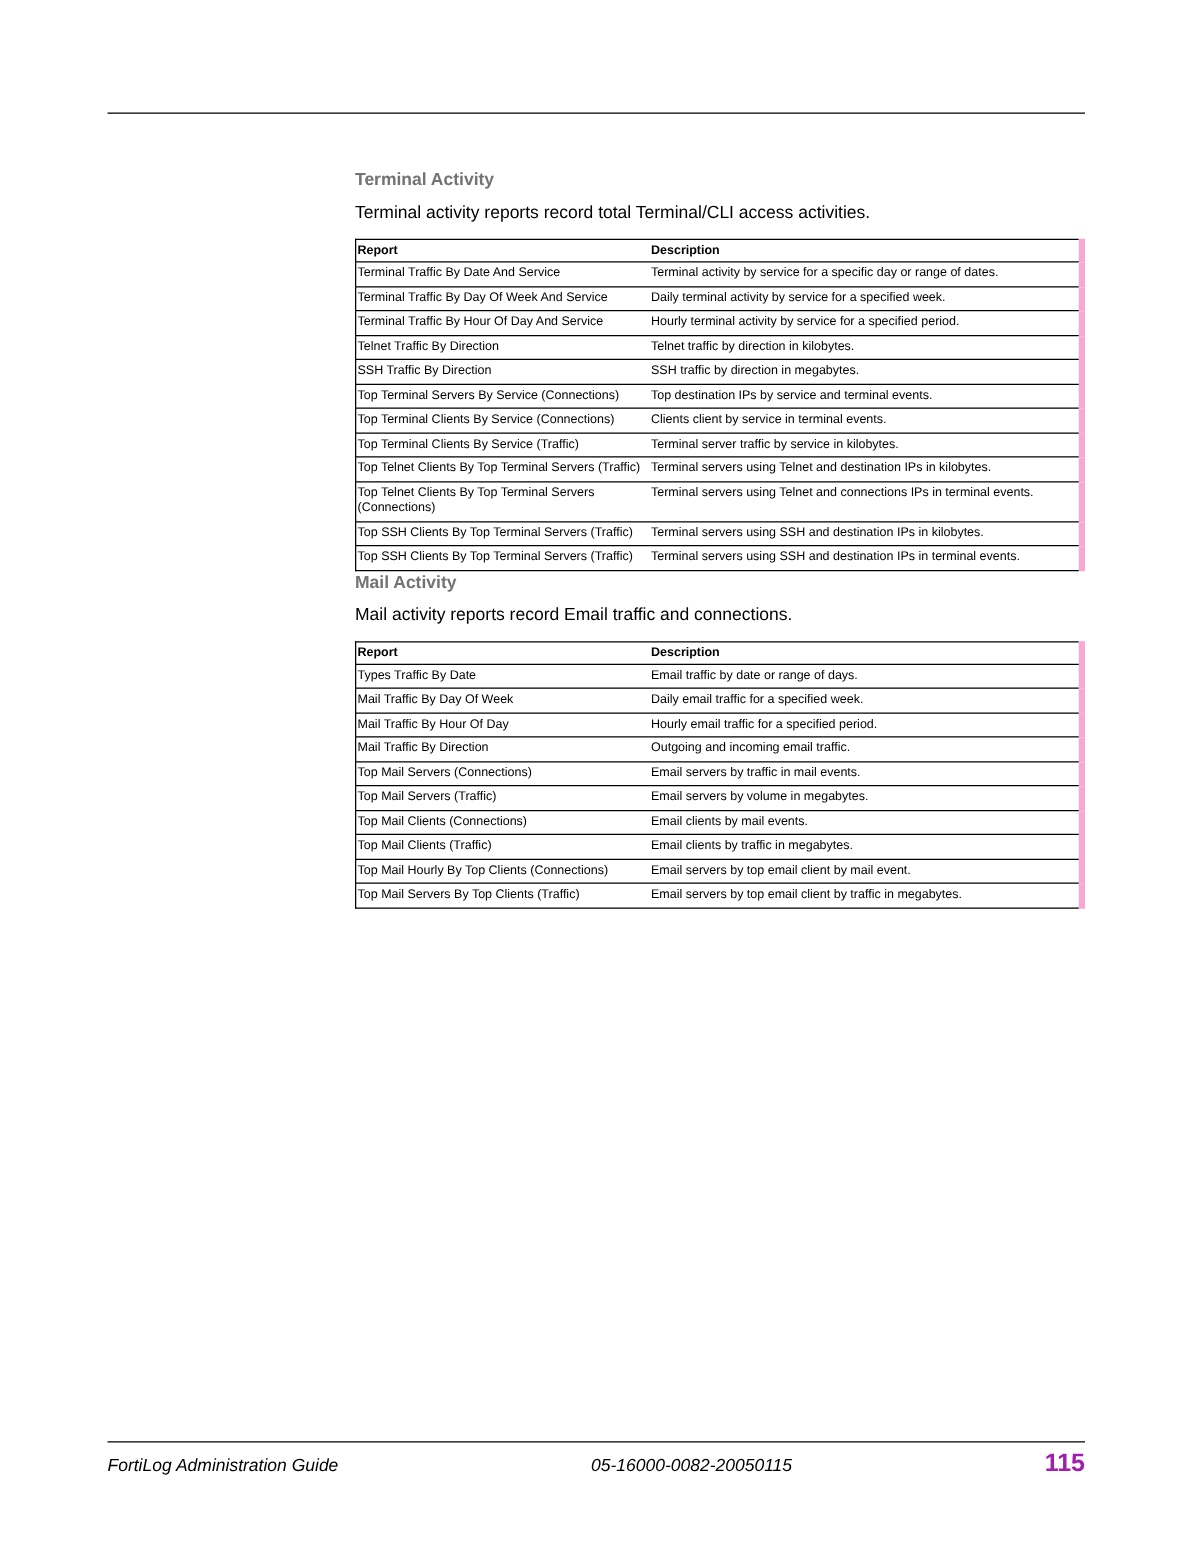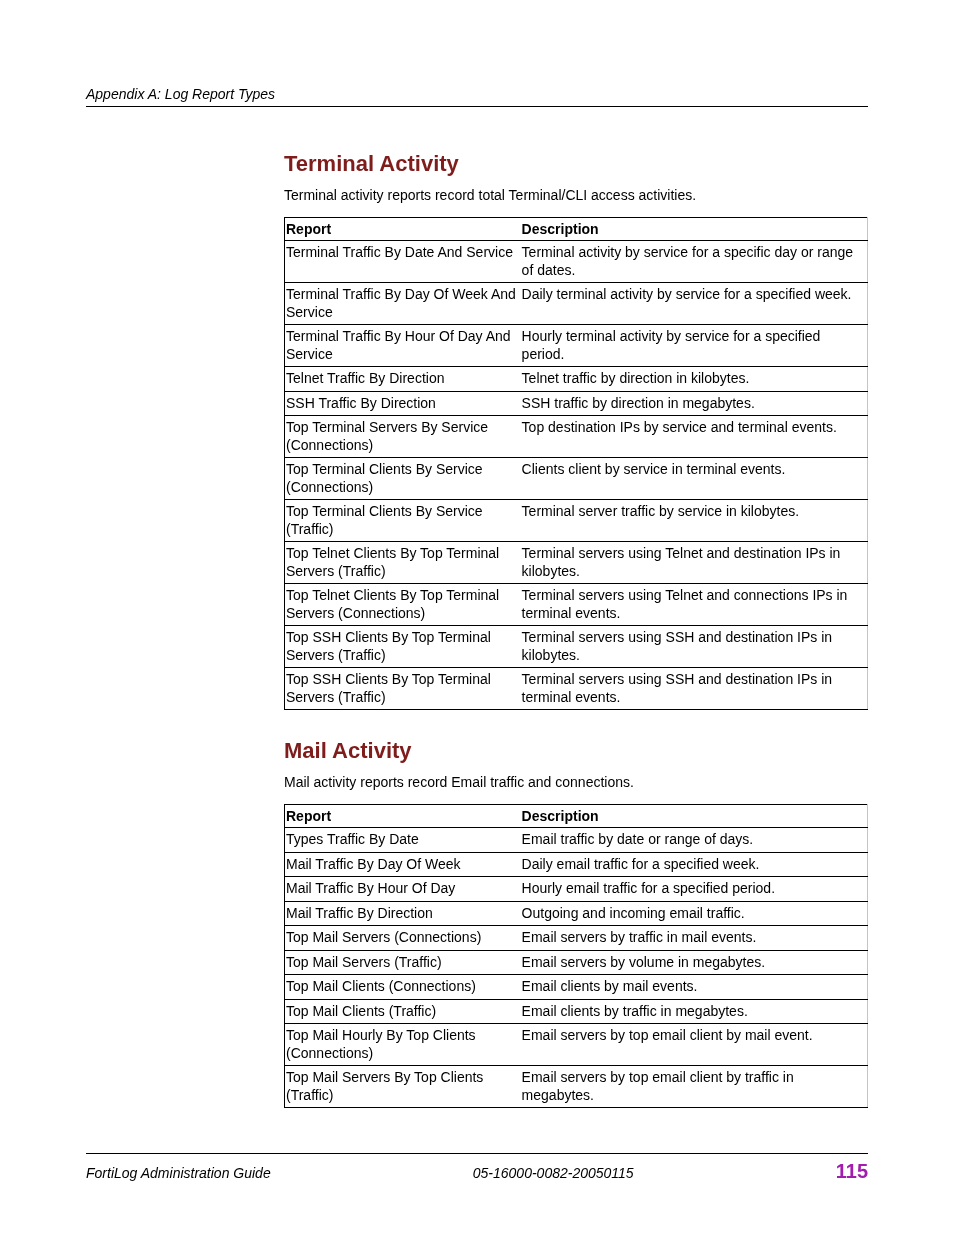--- a/index.html
+++ b/index.html
@@ -26,35 +26,34 @@
   .header-rule {
     border: none;
     border-top: 1.5px solid #000;
     margin-top: 4px;
     margin-bottom: 44px;
   }
   .content {
     padding-left: 198px;
   }
   .section-heading {
-    font-size: 22px;
+    font-size: 14px;
     font-weight: bold;
-    color: #7f1d1d;
+    color: #737373;
     margin-bottom: 10px;
   }
   .section-intro {
     font-size: 14px;
     color: #000;
     margin-bottom: 14px;
   }
   .report-table {
     width: 100%;
     border-collapse: collapse;
-    margin-bottom: 28px;
-    font-size: 14px;
+    font-size: 10px;
   }
   .report-table th {
     text-align: left;
     font-weight: bold;
     border-top: 1px solid #000;
     border-bottom: 1px solid #000;
     padding: 3px 1px;
     vertical-align: top;
   }
   .report-table td {
@@ -64,21 +63,21 @@
     line-height: 1.25;
   }
   .report-table th:first-child,
   .report-table td:first-child {
     width: 40.5%;
     border-left: 1px solid #000;
   }
   .report-table th:last-child,
   .report-table td:last-child {
     width: 59.5%;
-    border-right: 1px solid #f9a8d4;
+    border-right: 5px solid #f9a8d4;
   }
   .footer {
     position: absolute;
     bottom: 52px;
     left: 86px;
     right: 86px;
   }
   .footer-rule {
     border: none;
     border-top: 1.5px solid #000;
@@ -100,21 +99,20 @@
   .footer-right {
     font-size: 20px;
     font-weight: bold;
     color: #a21caf;
   }
 </style>
 </head>
 <body>
 
 <div class="header-section">
-  <div class="appendix-title">Appendix A: Log Report Types</div>
   <hr class="header-rule">
 </div>
 
 <div class="content">
 
   <div class="section-heading">Terminal Activity</div>
   <div class="section-intro">Terminal activity reports record total Terminal/CLI access activities.</div>
 
   <table class="report-table">
     <thead>

